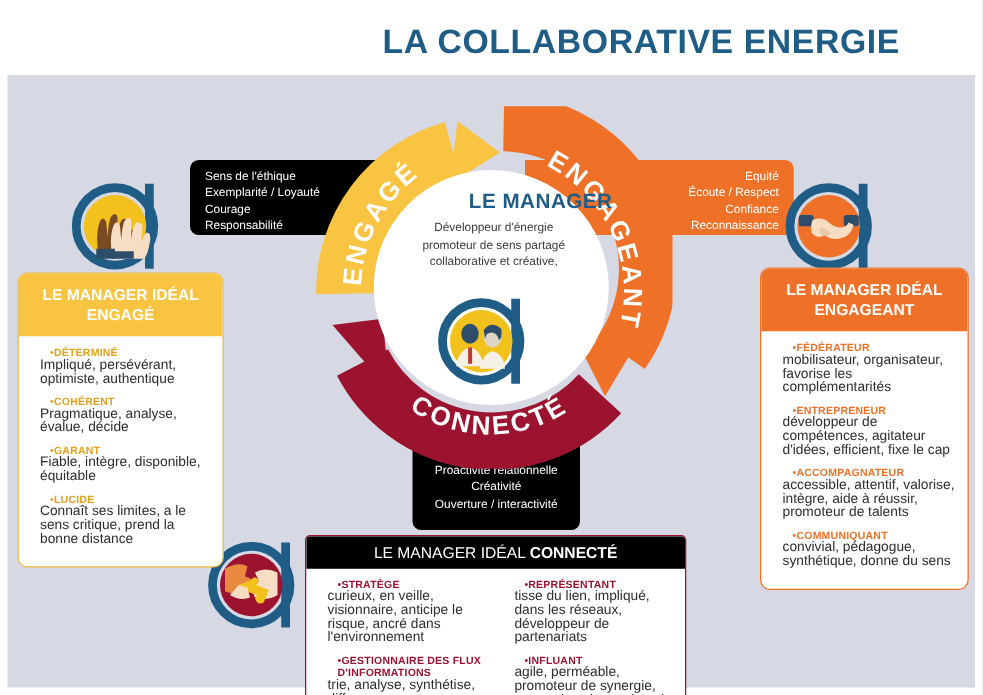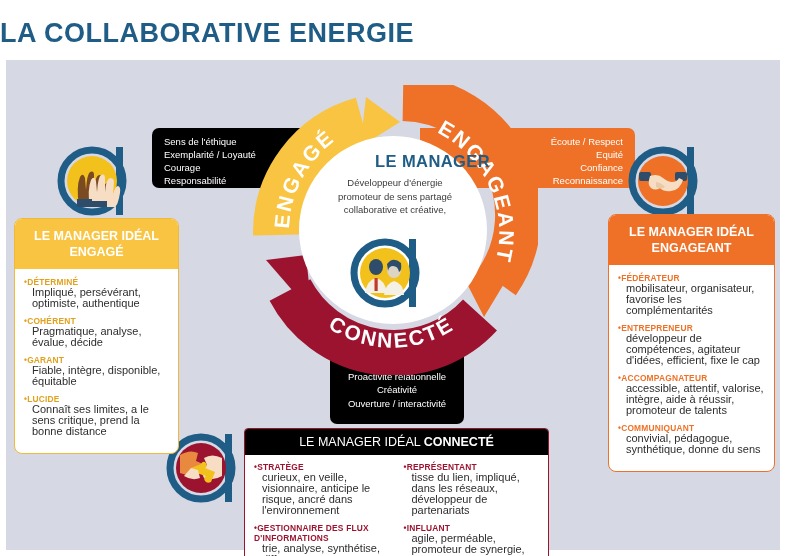--- a/index.html
+++ b/index.html
@@ -8,21 +8,21 @@
     background:#ffffff;
     font-family:"Liberation Sans", sans-serif;
     overflow:hidden;
     position:relative;
   }
   #root{position:absolute;left:0;top:0;width:786px;height:556px;}
 
   
   .title{
     position:absolute;left:0;top:18px;width:720px;
-    text-align:left;
+    text-align:right;
     font-size:27px;font-weight:bold;letter-spacing:.5px;
     color:#1f5c86;
   }
 
   
   .panel{
     position:absolute;left:6px;top:60px;width:774px;height:490px;
     background:#d6d8e3;
   }
 
@@ -75,20 +75,21 @@
   .card{position:absolute;border-radius:8px;overflow:hidden;background:#ffffff;}
   .card .head{
     text-align:center;color:#ffffff;font-weight:bold;
     padding:9px 6px 9px;line-height:16px;
   }
   .card .body{padding:8px 9px 9px;}
   .item{margin-bottom:7px;}
   .item .h{
     font-size:8.4px;font-weight:bold;letter-spacing:.2px;
     text-transform:uppercase;
+    margin-left:16px;
   }
   .item .h::before{content:"\2022 ";}
   .item .d{font-size:11px;line-height:11px;color:#2d2d2d;padding-left:8px;}
 
   .card-left{
     left:14px;top:218px;width:163px;
     border:1px solid #f0b93b;
   }
   .card-left .head{background:#f9c441;font-size:12.5px;}
   .card-left .item .h{color:#e2a11c;}
@@ -128,22 +129,22 @@
   <div class="panel"></div>
 
   <div class="banner banner-left">
     <div>Sens de l'éthique</div>
     <div>Exemplarité / Loyauté</div>
     <div>Courage</div>
     <div>Responsabilité</div>
   </div>
 
   <div class="banner banner-right">
+    <div>Equité</div>
     <div>Écoute / Respect</div>
-    <div>Equité</div>
     <div>Confiance</div>
     <div>Reconnaissance</div>
   </div>
 
   <div class="redblock">
     <div class="lines">
       <div>Solidarité  coopérative</div>
       <div>Proactivité  relationnelle</div>
       <div>Créativité</div>
       <div>Ouverture / interactivité</div>

